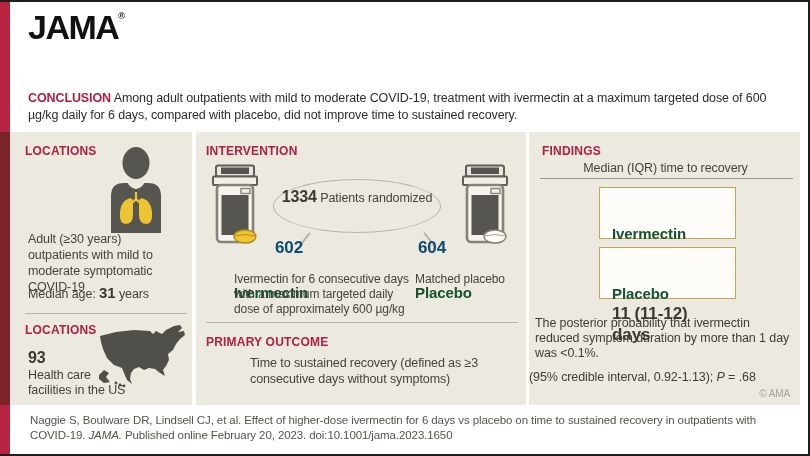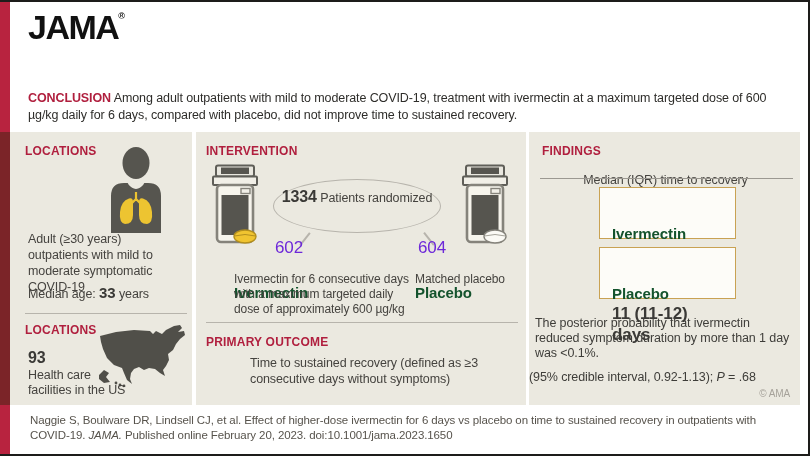--- a/index.html
+++ b/index.html
@@ -46,32 +46,32 @@
 
   
   .bottle { position:absolute; top:32px; }
   .bottle-left { left:12px; } .bottle-right { left:262px; }
   .ellipse { position:absolute; left:77px; top:47px; width:168px; height:54px; border:1.5px solid #b7b4ac; border-radius:50%; text-align:center; padding-top:7px; }
   .ellipse .row { font-size:12.5px; line-height:19px; white-space:nowrap; }
   .ellipse .num { font-size:16px; }
   .connector { position:absolute; width:1.5px; height:16px; background:#b7b4ac; top:99px; }
   .conn-l { left:108px; transform:rotate(38deg); }
   .conn-r { left:232px; transform:rotate(-38deg); }
-  .arm-count { position:absolute; top:106px; font-size:17px; font-weight:400; color:#6d28d9; }
+  .arm-count { position:absolute; top:106px; font-size:17px; font-weight:700; color:#0c4a6e; }
   .cnt-1 { left:79px; } .cnt-2 { left:222px; }
   .arm-name { position:absolute; top:122px; font-size:15px; }
   .name-1 { left:38px; } .name-2 { left:219px; }
   .arm-desc { position:absolute; top:140px; font-size:12px; line-height:1.27; color:#45433f; }
   .desc-1 { left:38px; width:186px; } .desc-2 { left:219px; width:104px; }
   .mid-divider { left:10px; top:190px; width:312px; }
   .po-title { left:10px; top:203px; }
   .po-text { position:absolute; left:54px; top:224px; width:248px; }
 
   
-  .find-sub { position:absolute; left:10px; top:29px; width:253px; text-align:center; font-size:12.5px; color:#45433f;margin-top:12px; }
+  .find-sub { position:absolute; left:10px; top:29px; width:253px; text-align:center; font-size:12.5px; color:#45433f; }
   .find-rule { left:11px; top:46px; width:253px; background:#9b9891; }
   .result-box { position:absolute; left:70px; width:137px; height:52px; background:#fdfcf8; border:1.5px solid #c9a253; padding:6px 12px; }
   .box-1 { top:55px; } .box-2 { top:115px; }
   .result-box .grp { font-size:15px; line-height:19px; }
   .result-box .val { font-size:17px; font-weight:700; color:#3a3936; line-height:21px; }
   .posterior { position:absolute; left:6px; top:184px; width:259px; text-align:left; font-size:12.5px; line-height:1.18; color:#3e3d39; }
   .hazard { position:absolute; left:0; top:213px; width:271px; text-align:center; }
   .hazard .hlbl { font-size:13px; font-weight:700; color:#3a3936; }
   .hazard .hval { font-size:21px; font-weight:700; color:#3a3936; }
   .interval { position:absolute; left:0; top:238px; width:301px; text-align:left; font-size:12.5px; color:#3e3d39; }
@@ -99,21 +99,21 @@
     <svg class="person-icon" width="58" height="86" viewBox="0 0 58 86">
       <ellipse cx="29" cy="16" rx="13.5" ry="16" fill="#56554f"></ellipse>
       <path d="M4 86 L4 49 Q4 36 17 36 L22 36 Q23.5 41 29 41 Q34.5 41 36 36 L41 36 Q54 36 54 49 L54 86 Z" fill="#56554f"></path>
       <path d="M21.5 36 Q29 46 36.5 36" stroke="#ebe9e0" stroke-width="2" fill="none"></path>
       <path d="M29 45 L29 54 M29 52 L24 57 M29 52 L34 57" stroke="#edc431" stroke-width="2.2" fill="none"></path>
       <path d="M26 55 Q26 50.5 22 51.5 Q14 54 13 65 Q12 76 18 77 Q26 77 26 68 Z" fill="#edc431"></path>
       <path d="M32 55 Q32 50.5 36 51.5 Q44 54 45 65 Q46 76 40 77 Q32 77 32 68 Z" fill="#edc431"></path>
     </svg>
 
     <p class="pop-desc body-txt">Adult (≥30 years) outpatients with mild to moderate symptomatic COVID-19</p>
-    <div class="pop-median"><span>Median age: </span><span class="num">33</span><span> years</span></div>
+    <div class="pop-median"><span>Median age: </span><span class="num">31</span><span> years</span></div>
 
     <div class="divider" style="left:15px; top:181px; width:162px;"></div>
 
     <div class="sec-title" style="left:15px; top:191px;">LOCATIONS</div>
 
     <svg class="map-icon" width="92" height="64" viewBox="0 0 92 64">
       <path fill="#504f49" d="M4 13 L20 9 L38 7 L54 8 L57 11 L60 8 L66 11 L70 7 L78 3 L84 2 L86 5 L82 9 L88 8 L89 12 L84 16 L80 21 L77 27 L72 31 L73 37 L70 43 L67 47 L69 53 L64 50 L59 46 L53 45 L48 47 L43 44 L38 46 L35 50 L34 56 L36 61 L31 57 L28 50 L26 45 L18 42 L11 35 L7 26 L5 19 Z"></path>
       <path fill="#504f49" d="M3 52 L8 47 L13 50 L10 54 L14 59 L8 60 L3 56 Z"></path>
       <circle cx="20" cy="60" r="1.4" fill="#504f49"></circle>
       <circle cx="24" cy="62" r="1.4" fill="#504f49"></circle>

